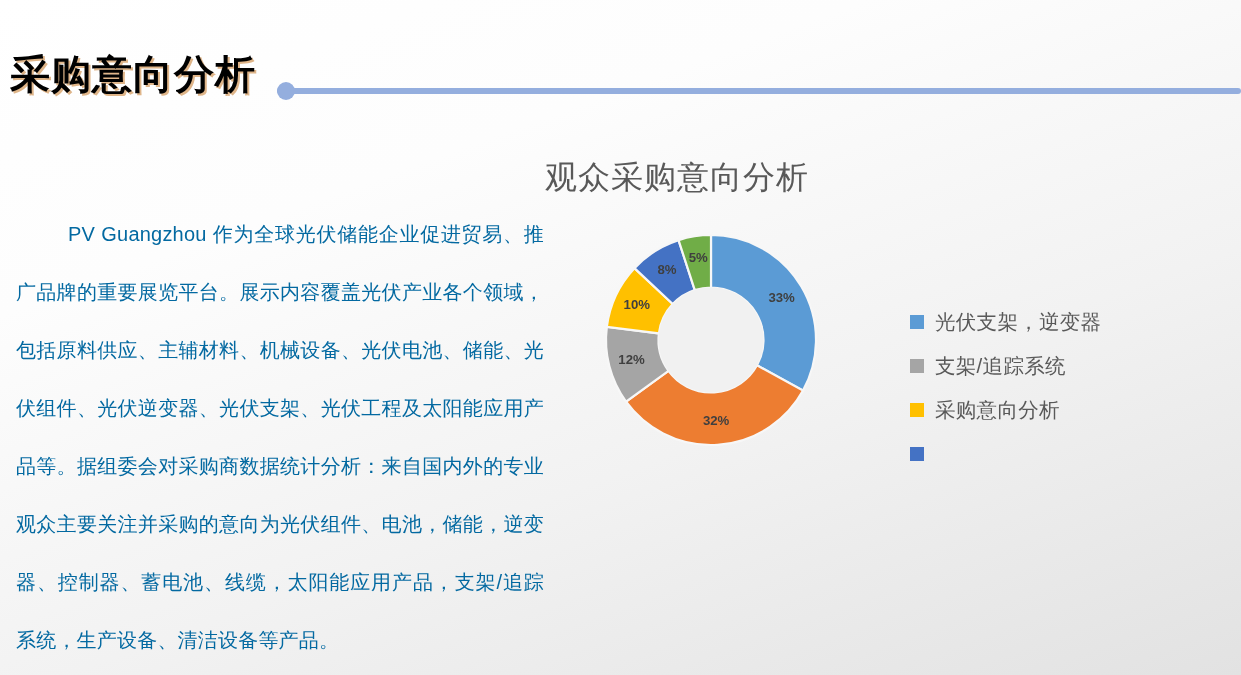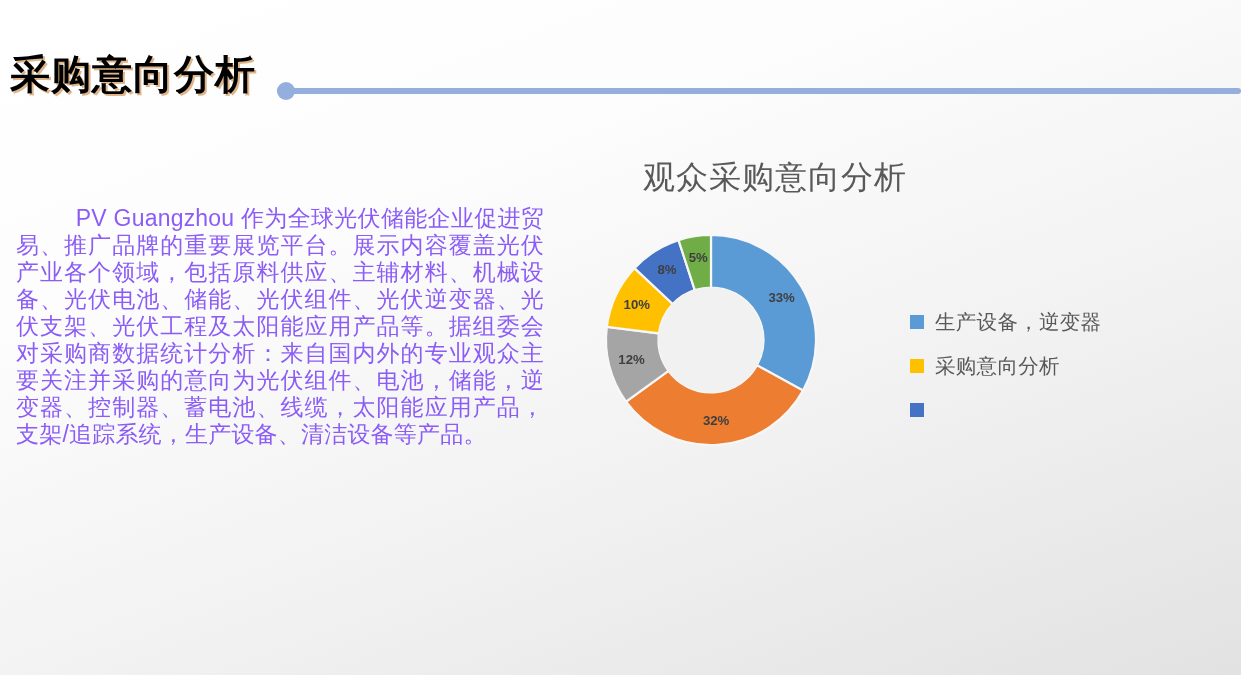--- a/index.html
+++ b/index.html
@@ -60,43 +60,42 @@
     border-radius: 50%;
     background: #94aede;
   }
 
   
   .body-text {
     position: absolute;
     left: 16px;
     top: 205px;
     width: 528px;
-    font-size: 23px;
-    line-height: 27px;
-    color: #8b5cf6;
+    font-size: 20px;
+    line-height: 58px;
+    color: #0369a1;
     text-align: justify;
     text-indent: 2.6em;
     letter-spacing: 0.2px;
     white-space: pre-wrap;
   }
 
   
   .chart-area {
     position: absolute;
     left: 545px;
     top: 140px;
     width: 690px;
     height: 500px;
   }
   .chart-title {
     position: absolute;
     left: 0;
     top: 16px;
     width: 460px;
-    text-align: center;
     font-size: 32px;
     font-weight: 500;
     color: #595959;
     letter-spacing: 1px;
   }
 
   .donut-wrap {
     position: absolute;
     left: 56px;
     top: 90px;
@@ -176,21 +175,25 @@
             <text class="slice-label" x="35.80418169778639" y="75.08609809166407">10%</text>
             <text class="slice-label" x="66.06220281172224" y="40.765110108834776">8%</text>
             <text class="slice-label" x="97.17237386670105" y="29.009556071198716">5%</text>
           </g>
       </svg>
     </div>
 
     <div class="legend" id="chart-legend">
         <div class="legend-item">
           <span class="legend-swatch" style="background: rgb(91, 155, 213);"></span>
-          <span class="legend-label">生产设备，逆变器</span>
+          <span class="legend-label">光伏支架，逆变器</span>
+        </div>
+        <div class="legend-item">
+          <span class="legend-swatch" style="background: rgb(165, 165, 165);"></span>
+          <span class="legend-label">支架/追踪系统</span>
         </div>
         <div class="legend-item">
           <span class="legend-swatch" style="background: rgb(255, 192, 0);"></span>
           <span class="legend-label">采购意向分析</span>
         </div>
         <div class="legend-item">
           <span class="legend-swatch" style="background: rgb(68, 114, 196);"></span>
         </div>
       </div>
   </div>

